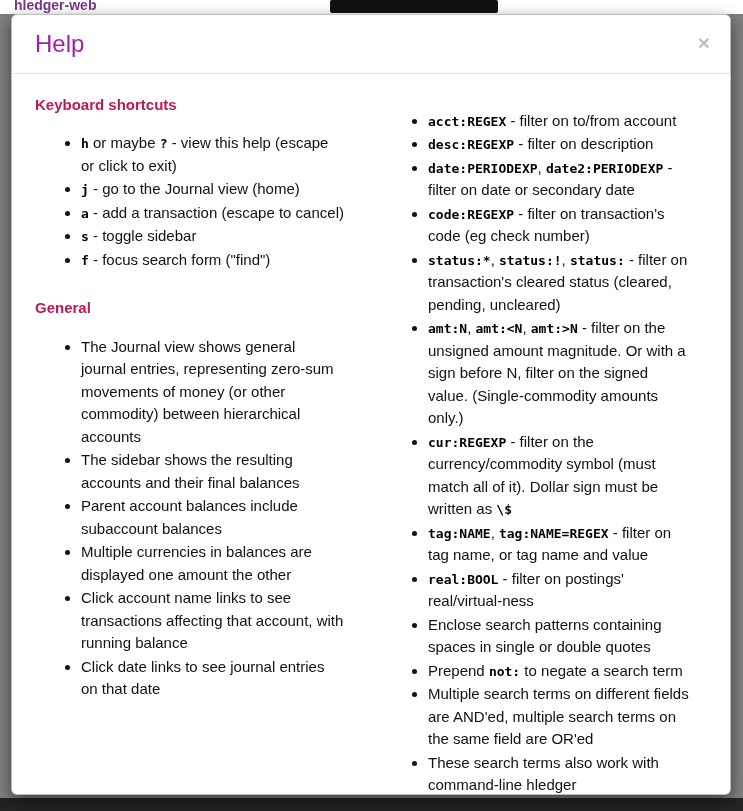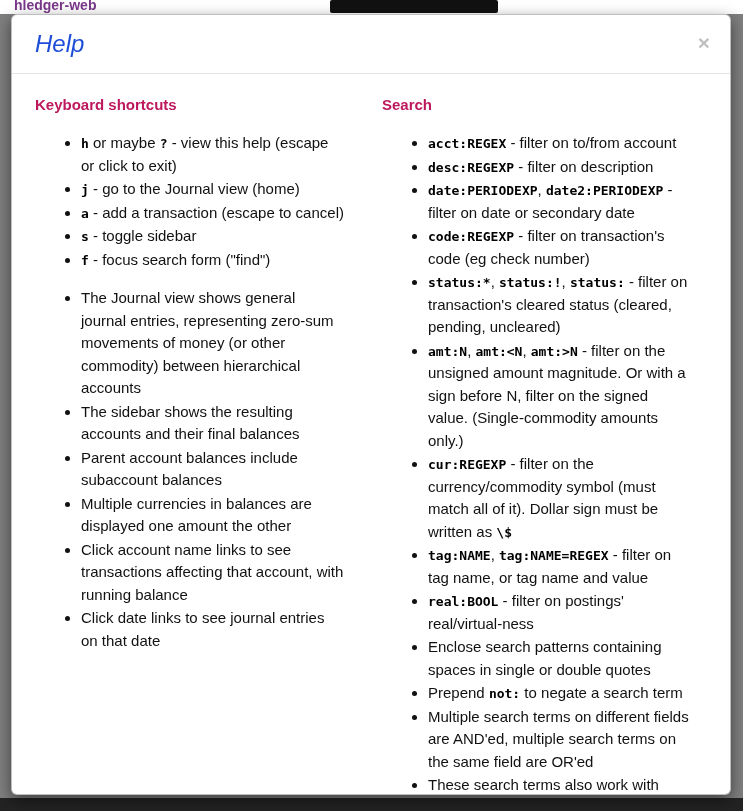--- a/index.html
+++ b/index.html
@@ -48,23 +48,22 @@
     display:flex; flex-direction:column;
     overflow:hidden;
   }
   .modal-header {
     flex:0 0 auto;
     padding:15px 16px 14px 23px;
     border-bottom:1px solid #e5e5e5;
     display:flex; align-items:flex-start;
   }
   .modal-title {
-    font-size:24px; font-weight:normal; color:#1d4ed8;
+    font-size:24px; font-weight:normal; color:#a21caf;
     line-height:1.2;
-    font-style:italic;
   }
   .close-btn {
     margin-left:auto;
     background:none; border:none; cursor:pointer;
     font-size:21px; font-weight:bold; line-height:1;
     color:#000; opacity:0.25;
     padding:2px 4px;
   }
   .modal-body {
     flex:1 1 auto;
@@ -112,31 +111,31 @@
   <div class="modal-body">
     <div class="col">
       <h2 class="section-heading">Keyboard shortcuts</h2>
       <ul class="help-list">
           <li><code>h</code> or maybe <code>?</code> - view this help (escape or click to exit)</li>
           <li><code>j</code> - go to the Journal view (home)</li>
           <li><code>a</code> - add a transaction (escape to cancel)</li>
           <li><code>s</code> - toggle sidebar</li>
           <li><code>f</code> - focus search form ("find")</li>
         </ul>
+      <h2 class="section-heading spaced">General</h2>
       <ul class="help-list">
           <li>The Journal view shows general journal entries, representing zero-sum movements of money (or other commodity) between hierarchical accounts</li>
           <li>The sidebar shows the resulting accounts and their final balances</li>
           <li>Parent account balances include subaccount balances</li>
           <li>Multiple currencies in balances are displayed one amount the other</li>
           <li>Click account name links to see transactions affecting that account, with running balance</li>
           <li>Click date links to see journal entries on that date</li>
         </ul>
     </div>
     <div class="col">
-      <h2 class="section-heading">Search</h2>
       <ul class="help-list">
           <li><code>acct:REGEX</code> - filter on to/from account</li>
           <li><code>desc:REGEXP</code> - filter on description</li>
           <li><code>date:PERIODEXP</code>, <code>date2:PERIODEXP</code> - filter on date or secondary date</li>
           <li><code>code:REGEXP</code> - filter on transaction's code (eg check number)</li>
           <li><code>status:*</code>, <code>status:!</code>, <code>status:</code> - filter on transaction's cleared status (cleared, pending, uncleared)</li>
           <li><code>amt:N</code>, <code>amt:&lt;N</code>, <code>amt:&gt;N</code> - filter on the unsigned amount magnitude. Or with a sign before N, filter on the signed value. (Single-commodity amounts only.)</li>
           <li><code>cur:REGEXP</code> - filter on the currency/commodity symbol (must match all of it). Dollar sign must be written as <code>\$</code></li>
           <li><code>tag:NAME</code>, <code>tag:NAME=REGEX</code> - filter on tag name, or tag name and value</li>
           <li><code>real:BOOL</code> - filter on postings' real/virtual-ness</li>

